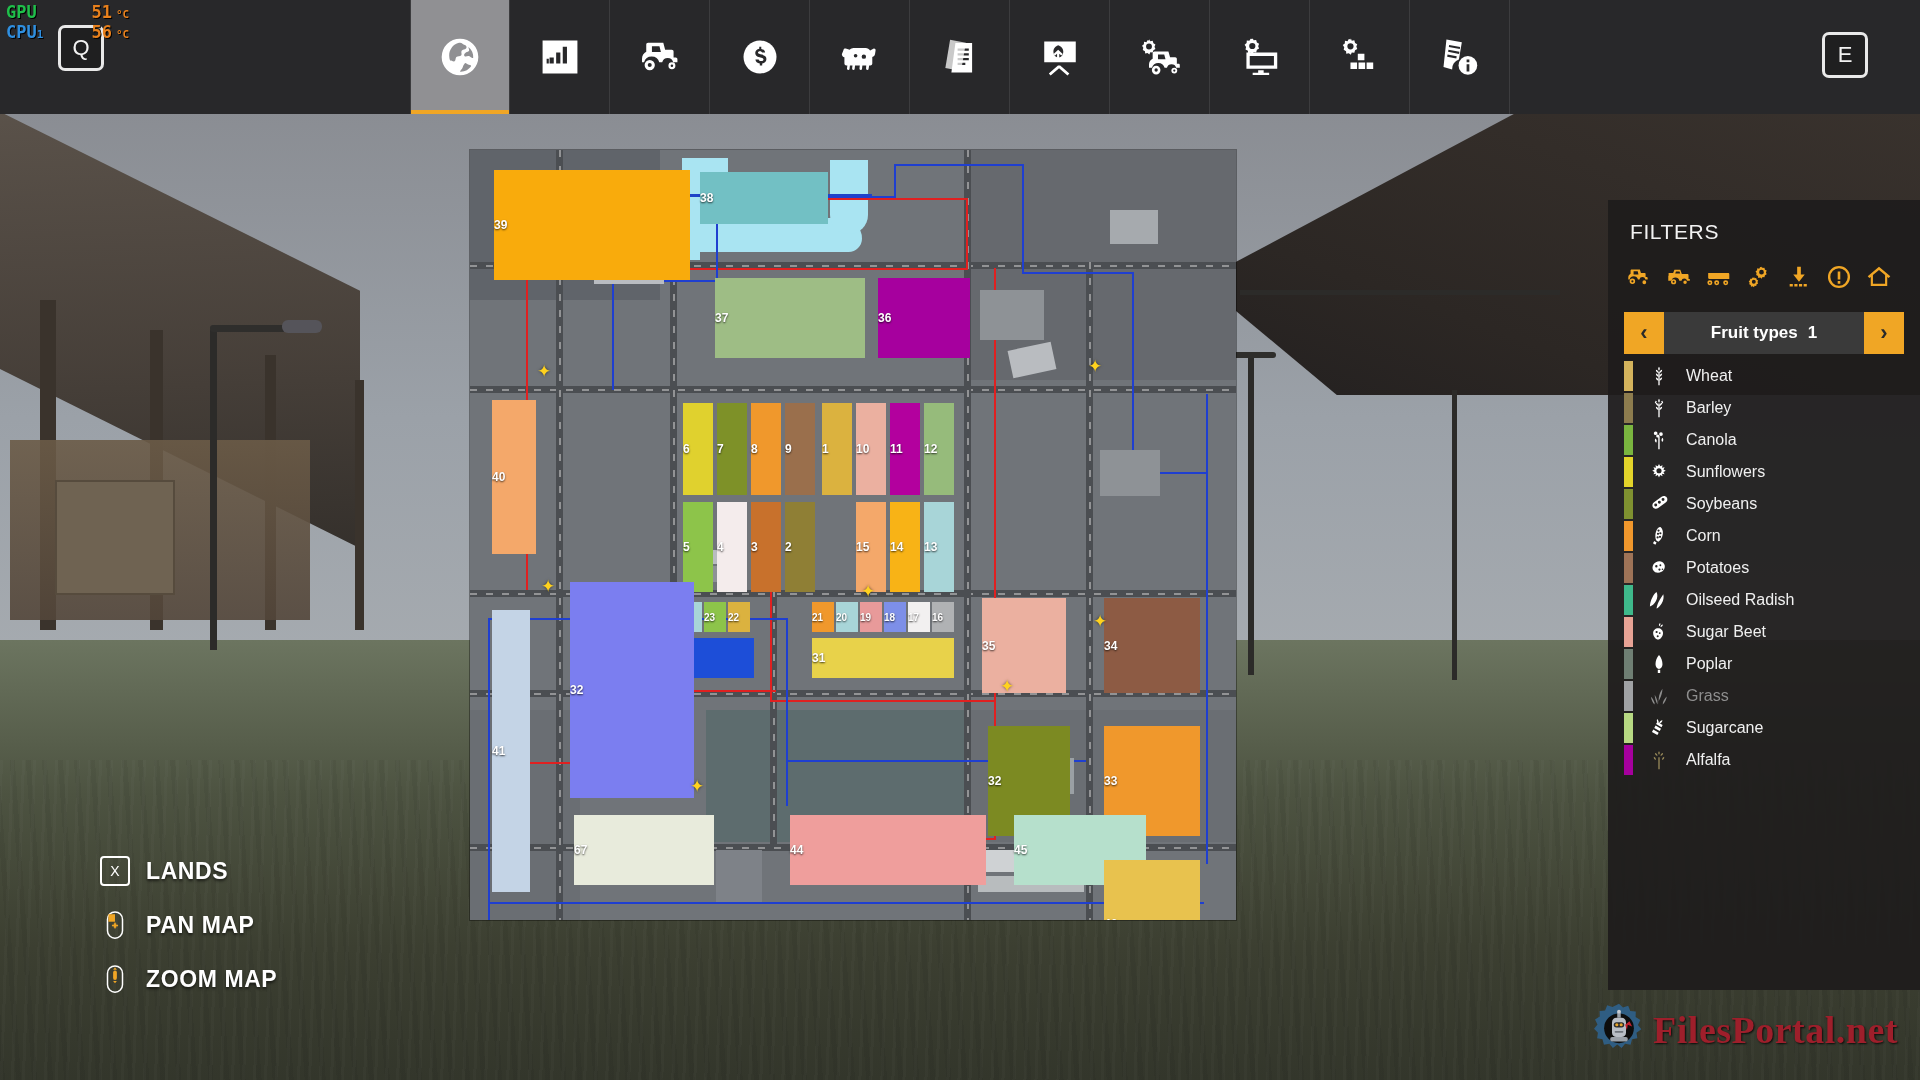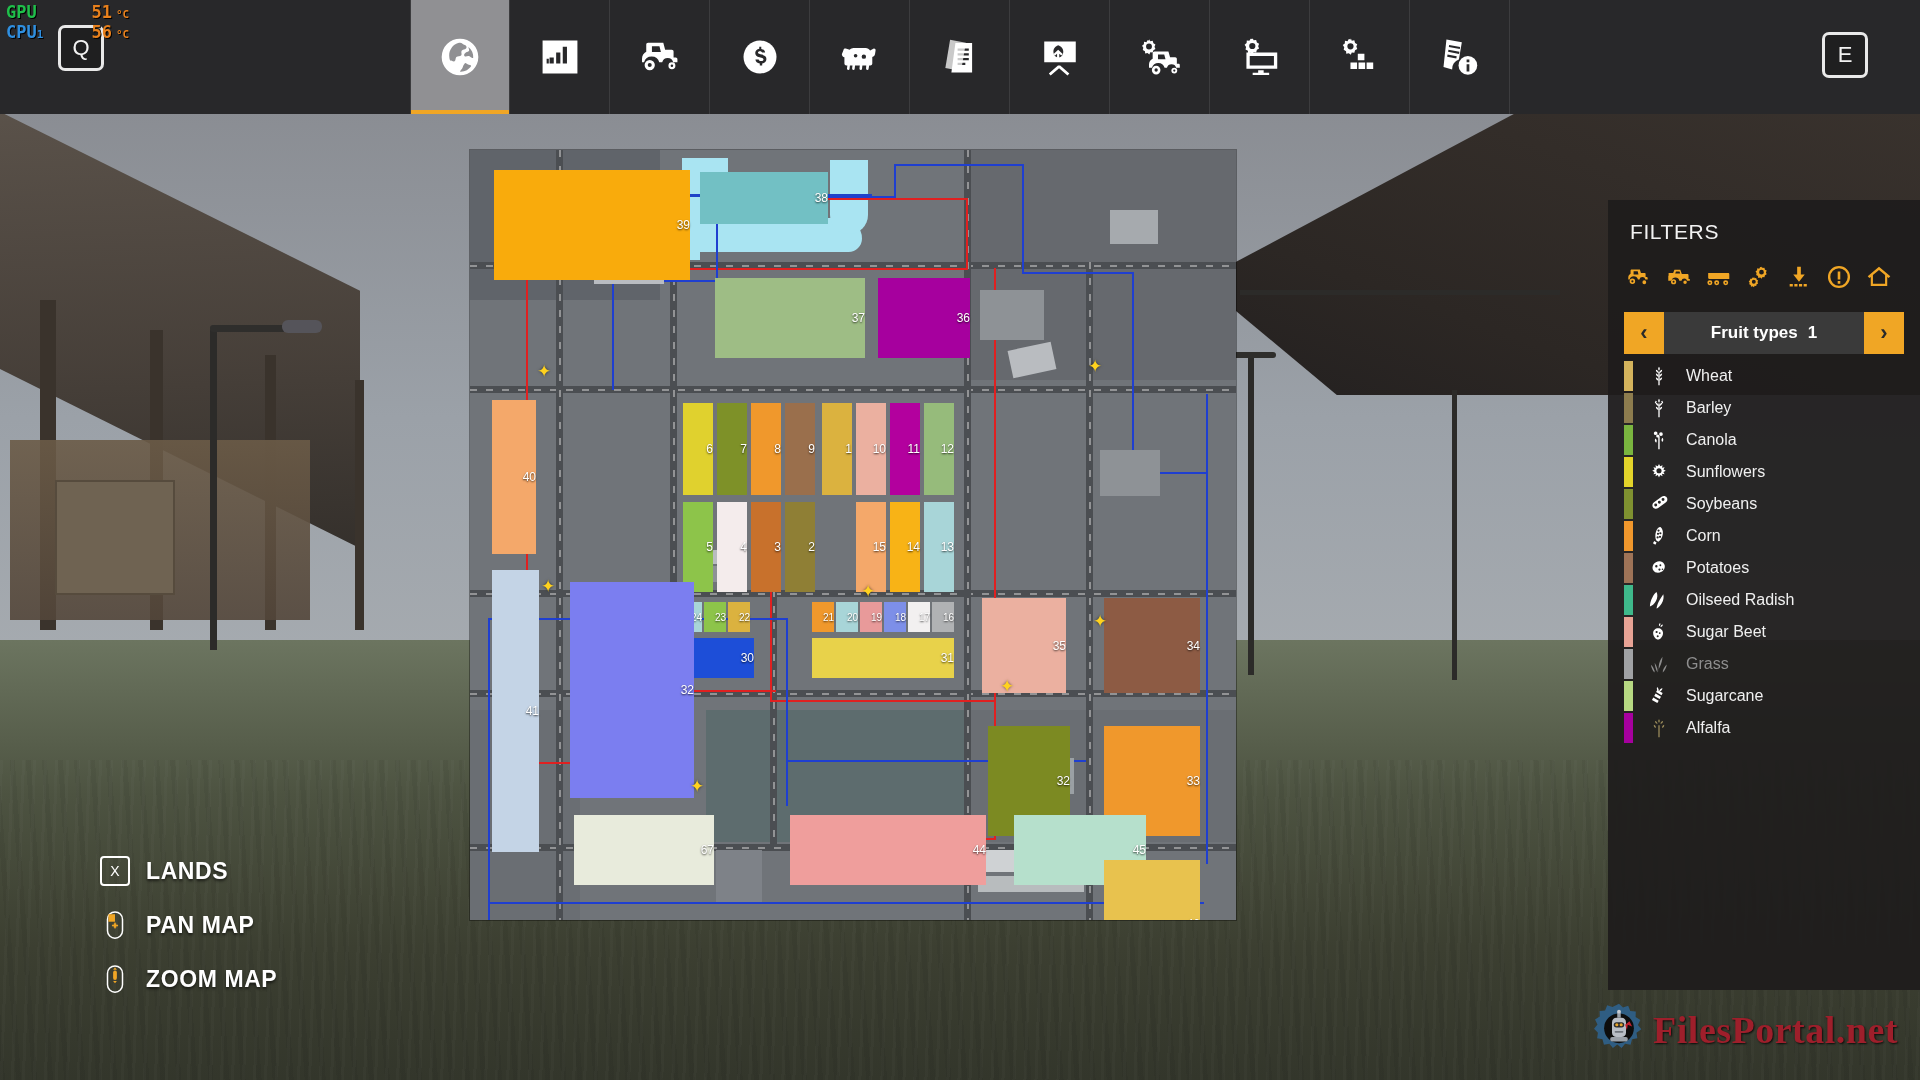--- a/index.html
+++ b/index.html
@@ -133,22 +133,22 @@
     content: ""; position: absolute;
     background: repeating-linear-gradient(90deg, #d8d8d8 0 7px, transparent 7px 16px);
   }
   .road-h::after { left: 0; top: 50%; width: 100%; height: 1px; transform: translateY(-.5px); }
   .road-v::after {
     top: 0; left: 50%; width: 1px; height: 100%; transform: translateX(-.5px);
     background: repeating-linear-gradient(180deg, #d8d8d8 0 7px, transparent 7px 16px);
   }
   .field {
     position: absolute;
-    display: flex; align-items: center; justify-content: flex-end;
-    color: #fff; font-size: 12px; font-weight: normal;
+    display: flex; align-items: center; justify-content: flex-start;
+    color: #fff; font-size: 12px; font-weight: bold;
     text-shadow: 0 1px 2px rgba(0,0,0,.75);
   }
   .field.sm { font-size: 10px; }
   .water { position: absolute; background: #a9e4f2; }
   .river-line { position: absolute; background: #1f43c8; }
   .route-red { position: absolute; background: #e02020; }
   .route-blue { position: absolute; background: #1f3fd0; }
   .bld { position: absolute; background: #b9bcc0; }
   .bld.d { background: #8e9296; }
   .marker {
@@ -548,21 +548,21 @@
           </div>
           <div class="field" style="left: 230px; top: 22px; width: 128px; height: 52px; background: rgb(114, 192, 196);">
             <span>38</span>
           </div>
           <div class="field" style="left: 24px; top: 20px; width: 196px; height: 110px; background: rgb(249, 171, 12);">
             <span>39</span>
           </div>
           <div class="field" style="left: 22px; top: 250px; width: 44px; height: 154px; background: rgb(244, 168, 106);">
             <span>40</span>
           </div>
-          <div class="field" style="left: 22px; top: 420px; width: 47px; height: 282px; background: rgb(196, 212, 230);">
+          <div class="field" style="left: 22px; top: 460px; width: 38px; height: 282px; background: rgb(196, 212, 230);">
             <span>41</span>
           </div>
           <div class="field" style="left: 100px; top: 432px; width: 124px; height: 216px; background: rgb(123, 126, 240);">
             <span>32</span>
           </div>
           <div class="field" style="left: 104px; top: 665px; width: 140px; height: 70px; background: rgb(232, 235, 220);">
             <span>67</span>
           </div>
           <div class="field" style="left: 320px; top: 665px; width: 196px; height: 70px; background: rgb(239, 158, 156);">
             <span>44</span>
@@ -713,20 +713,29 @@
         </div>
         <div class="fruit-row">
           <div class="fruit-swatch" style="background: rgb(232, 163, 149);"></div>
           <div class="fruit-icon">
             <svg viewBox="0 0 24 24">
               <path d="M13.2 2.2c.6 1.4.3 2.7-.9 3.6-.7-1.4-.4-2.7.9-3.6zm3 1.6c-.1 1.5-1 2.5-2.5 2.8-.1-1.6.9-2.6 2.5-2.8zM11 7.8c3 0 5.4 2.3 5.4 5.2 0 3.6-3 7.2-5.4 7.2s-5.4-3.6-5.4-7.2c0-2.9 2.4-5.2 5.4-5.2zm-1.6 3a1.2 1.2 0 100 2.4 1.2 1.2 0 000-2.4zm3.4 1.4a1 1 0 100 2 1 1 0 000-2zm-2.2 3.4a1.1 1.1 0 100 2.2 1.1 1.1 0 000-2.2z"></path>
             </svg>
           </div>
           <div class="fruit-label">Sugar Beet</div>
         </div>
+        <div class="fruit-row">
+          <div class="fruit-swatch" style="background: rgb(111, 127, 115);"></div>
+          <div class="fruit-icon">
+            <svg viewBox="0 0 24 24">
+              <path d="M12 2.2c2.4 2.6 3.8 6.4 3.8 10.1 0 2.8-1.7 5.1-3.8 5.1s-3.8-2.3-3.8-5.1c0-3.7 1.4-7.5 3.8-10.1zm-1.3 16.1h2.6v3.5h-2.6v-3.5z"></path>
+            </svg>
+          </div>
+          <div class="fruit-label">Poplar</div>
+        </div>
         <div class="fruit-row off">
           <div class="fruit-swatch" style="background: rgb(160, 162, 164);"></div>
           <div class="fruit-icon">
             <svg viewBox="0 0 24 24">
               <path d="M12 21.4c-.8-4.6-.4-8.9 1.2-12.9.7-1.7 1.6-3.2 2.6-4.5-.2 4-1.2 7.7-2.9 11.1-.5 1.1-1 2.1-1.5 3l.6 3.3zm-1.6 0c-1.9-3.4-2.9-7-3.1-10.8 1.3 2.1 2.3 4.4 3 6.9l.1 3.9zm-3.3 0c-2.1-2.4-3.4-5.3-3.9-8.6 1.9 1.9 3.2 4.1 4 6.6l-.1 2zm9 0l.2-2.4c.9-2.5 2.3-4.6 4.2-6.4-.5 3.4-1.9 6.3-4.4 8.8z"></path>
             </svg>
           </div>
           <div class="fruit-label">Grass</div>
         </div>
         <div class="fruit-row">

